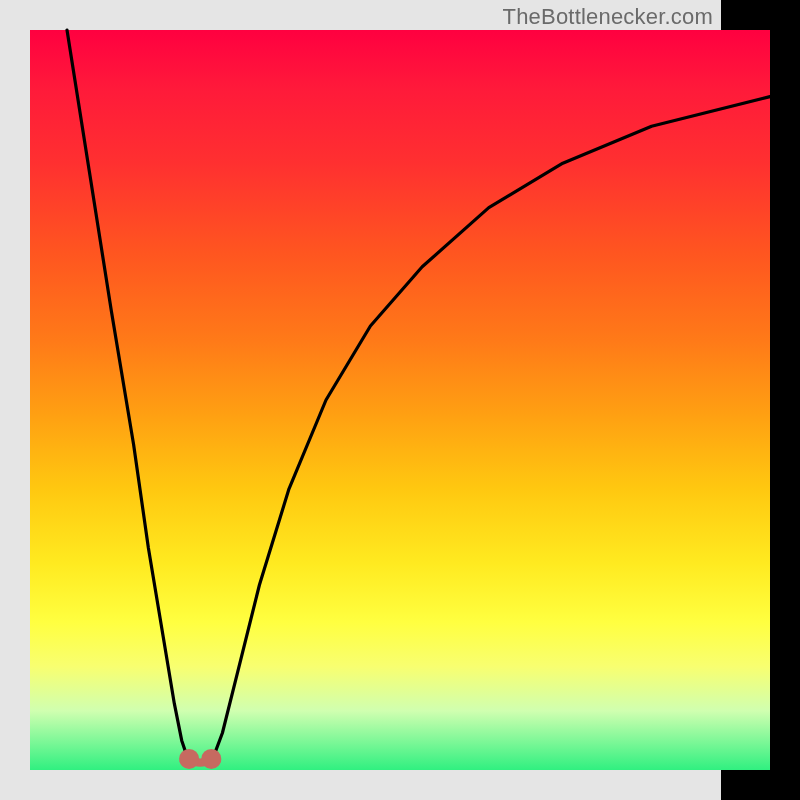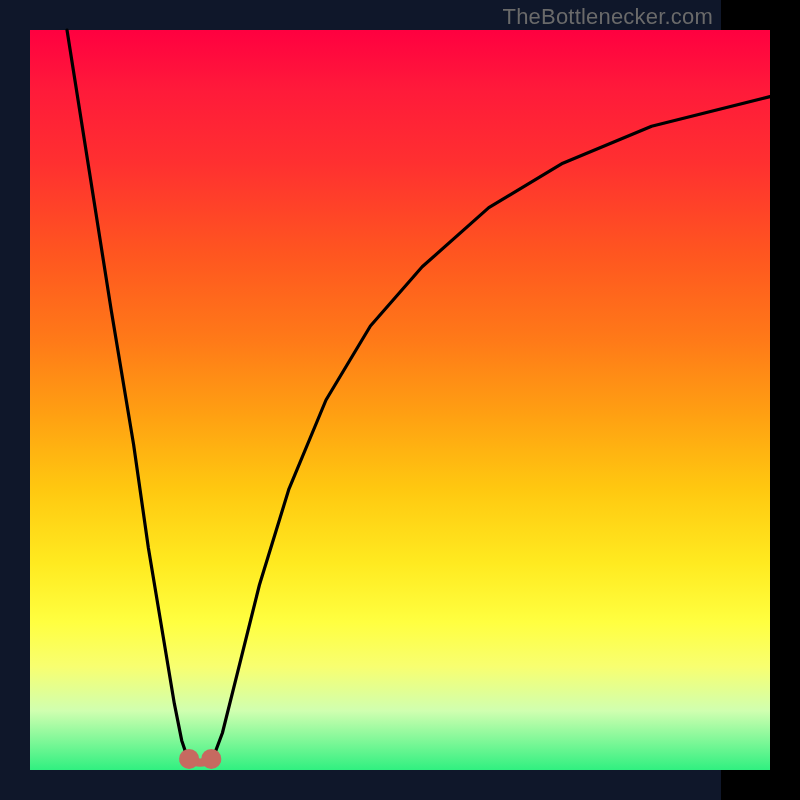--- a/index.html
+++ b/index.html
@@ -1,21 +1,21 @@
 <!DOCTYPE html>
 <html><head>
 <meta charset="utf-8">
 <style>
   * { margin: 0; padding: 0; box-sizing: border-box; }
   html, body { width: 800px; height: 800px; overflow: hidden; background: #000; }
   .frame {
     position: relative;
     width: 721px;
     height: 800px;
-    background: #0f172a;
+    background: #e5e5e5;
     padding-left: 6px;
   }
   .plot-area {
     position: absolute;
     left: 30px;
     top: 30px;
     width: 740px;
     height: 740px;
     background: linear-gradient(to bottom,
       #ff0040 0%,

